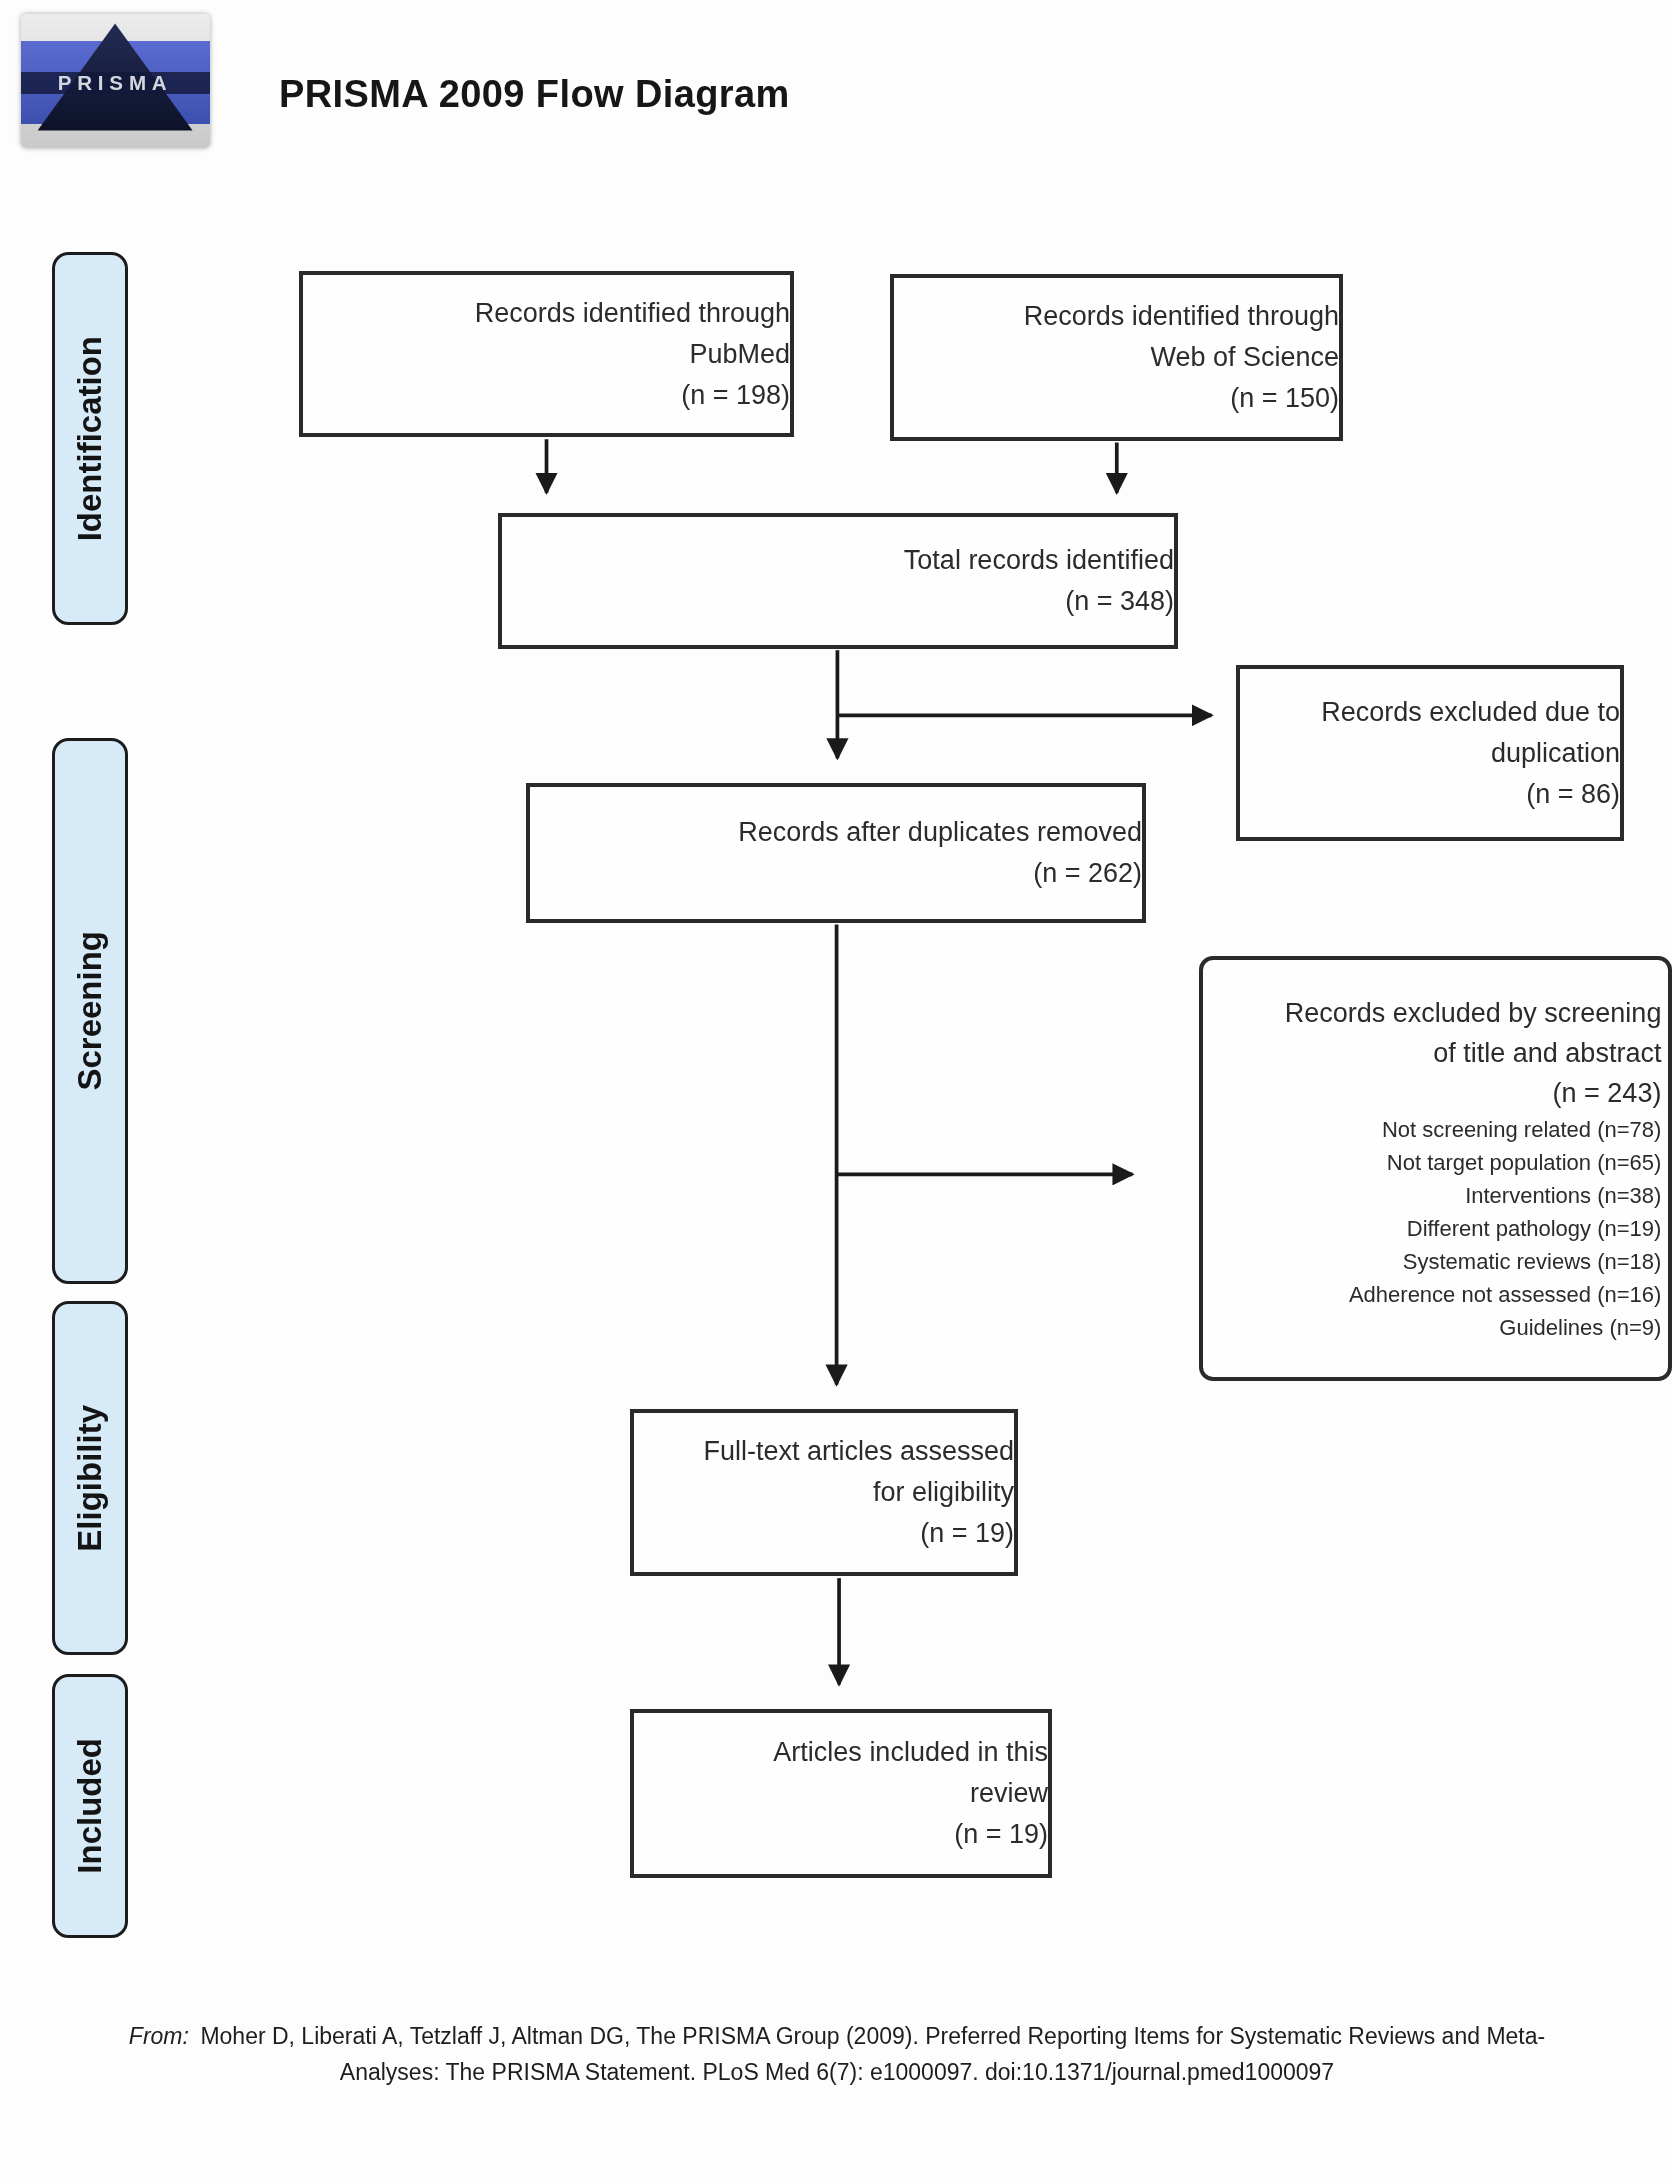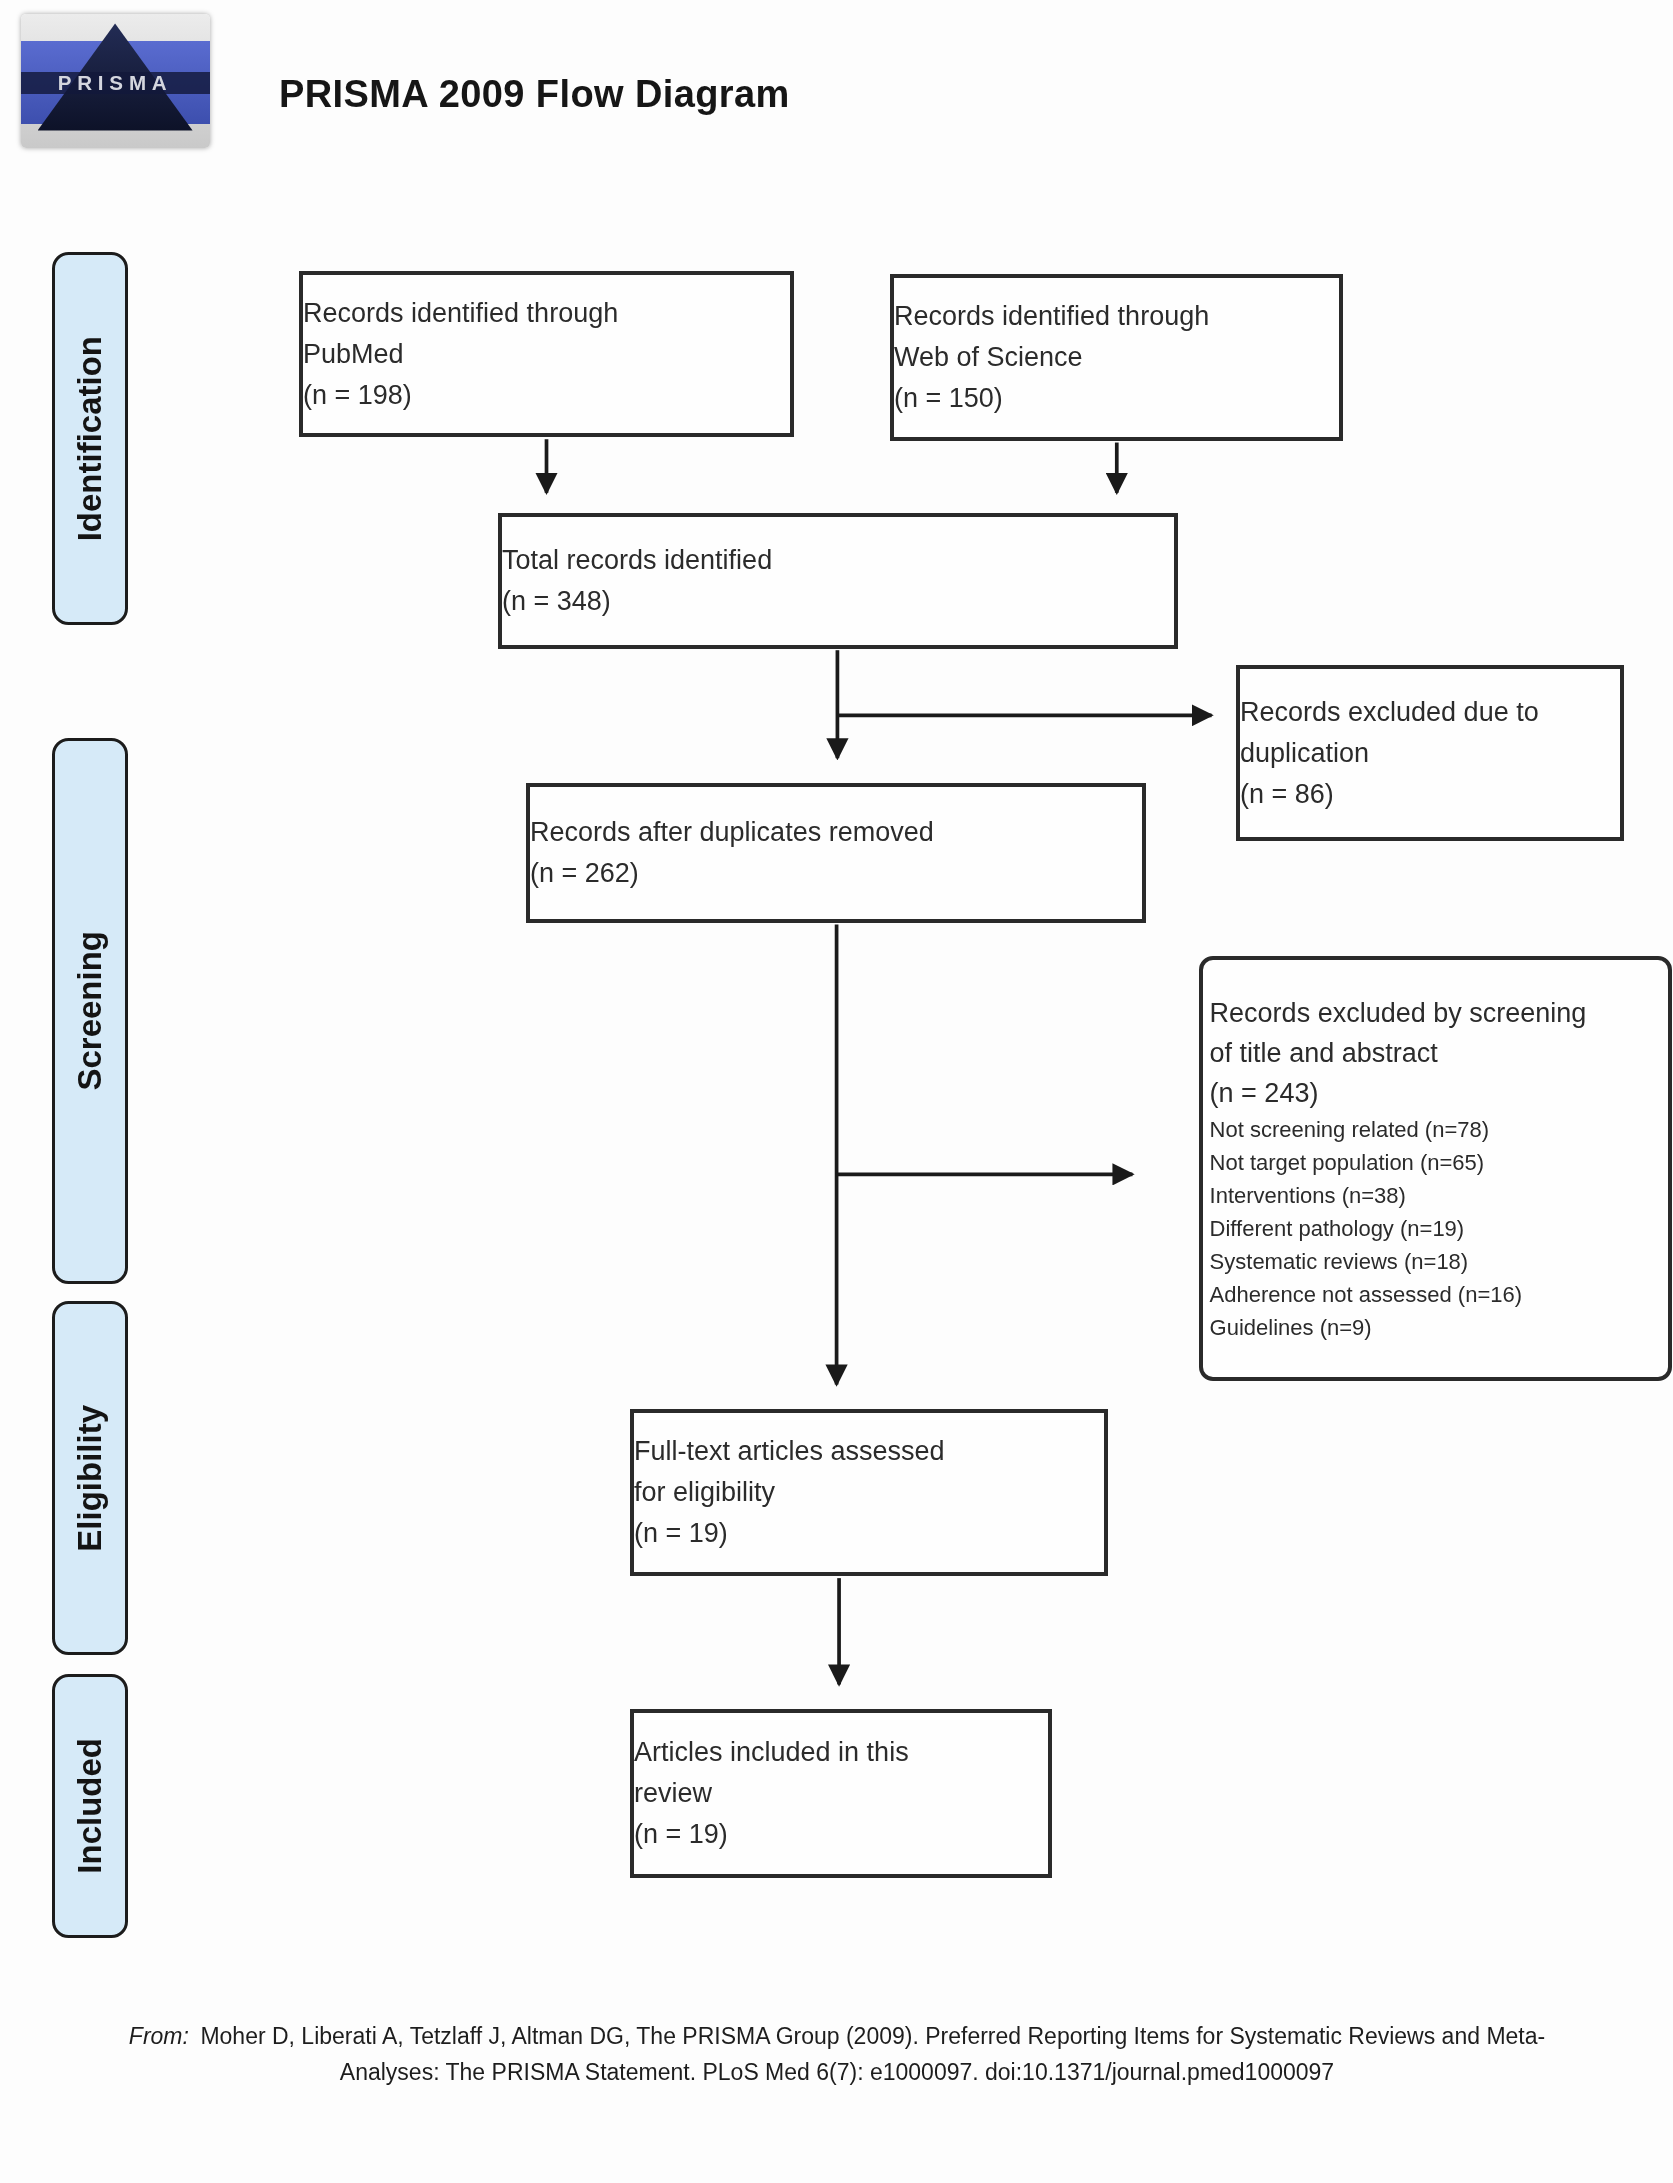--- a/index.html
+++ b/index.html
@@ -25,32 +25,32 @@
     border:3.3px solid #1c1c1c;border-radius:16.5px;box-sizing:border-box;
     display:flex;align-items:center;justify-content:center;}
   .stage span{writing-mode:vertical-rl;transform:rotate(180deg);
     font-size:33px;font-weight:bold;color:#141414;white-space:nowrap;}
   .st-identification{top:252px;height:373px;}
   .st-screening{top:738px;height:546px;}
   .st-eligibility{top:1301px;height:354px;}
   .st-included{top:1674px;height:264px;}
   
   .fbox{position:absolute;background:#fefefe;border:4.1px solid #2a2a2a;box-sizing:border-box;
-    display:flex;flex-direction:column;align-items:flex-start;justify-content:center;
+    display:flex;flex-direction:column;align-items:flex-end;justify-content:center;
     text-align:center;color:#2b2b2b;}
   .fbox .ln{font-size:27px;line-height:41px;}
   .bx-pubmed{left:299px;top:271px;width:495px;height:166px;}
   .bx-wos{left:890px;top:274px;width:453px;height:167px;}
   .bx-total{left:498px;top:513px;width:680px;height:136px;}
   .bx-dup{left:1236px;top:629px;width:388px;height:176px;margin-top:36px;}
   .bx-afterdup{left:526px;top:783px;width:620px;height:140px;}
   .bx-screenexcl{left:1199px;top:956px;width:473px;height:425px;padding:15px 6.6px;border-radius:14px;}
   .bx-screenexcl .ln{line-height:40px;}
   .bx-screenexcl .detail{font-size:22px;line-height:33px;}
-  .bx-fulltext{left:630px;top:1409px;width:478px;height:167px;}
+  .bx-fulltext{left:630px;top:1409px;width:388px;height:167px;}
   .bx-included{left:630px;top:1709px;width:422px;height:169px;}
   
   svg.arrows{position:absolute;left:0;top:0;pointer-events:none;}
   svg.arrows path{stroke:#1a1a1a;stroke-width:4.5;fill:none;}
   
   .citation{position:absolute;left:0;top:2018px;width:100%;text-align:center;
     font-size:23px;line-height:36px;color:#1d1d1d;}
   .citation .from{font-style:italic;margin-right:11.5px;}
   .info-line{position:absolute;left:0;top:2125px;width:100%;text-align:center;
     font-size:25px;font-weight:bold;color:#17365d;}

